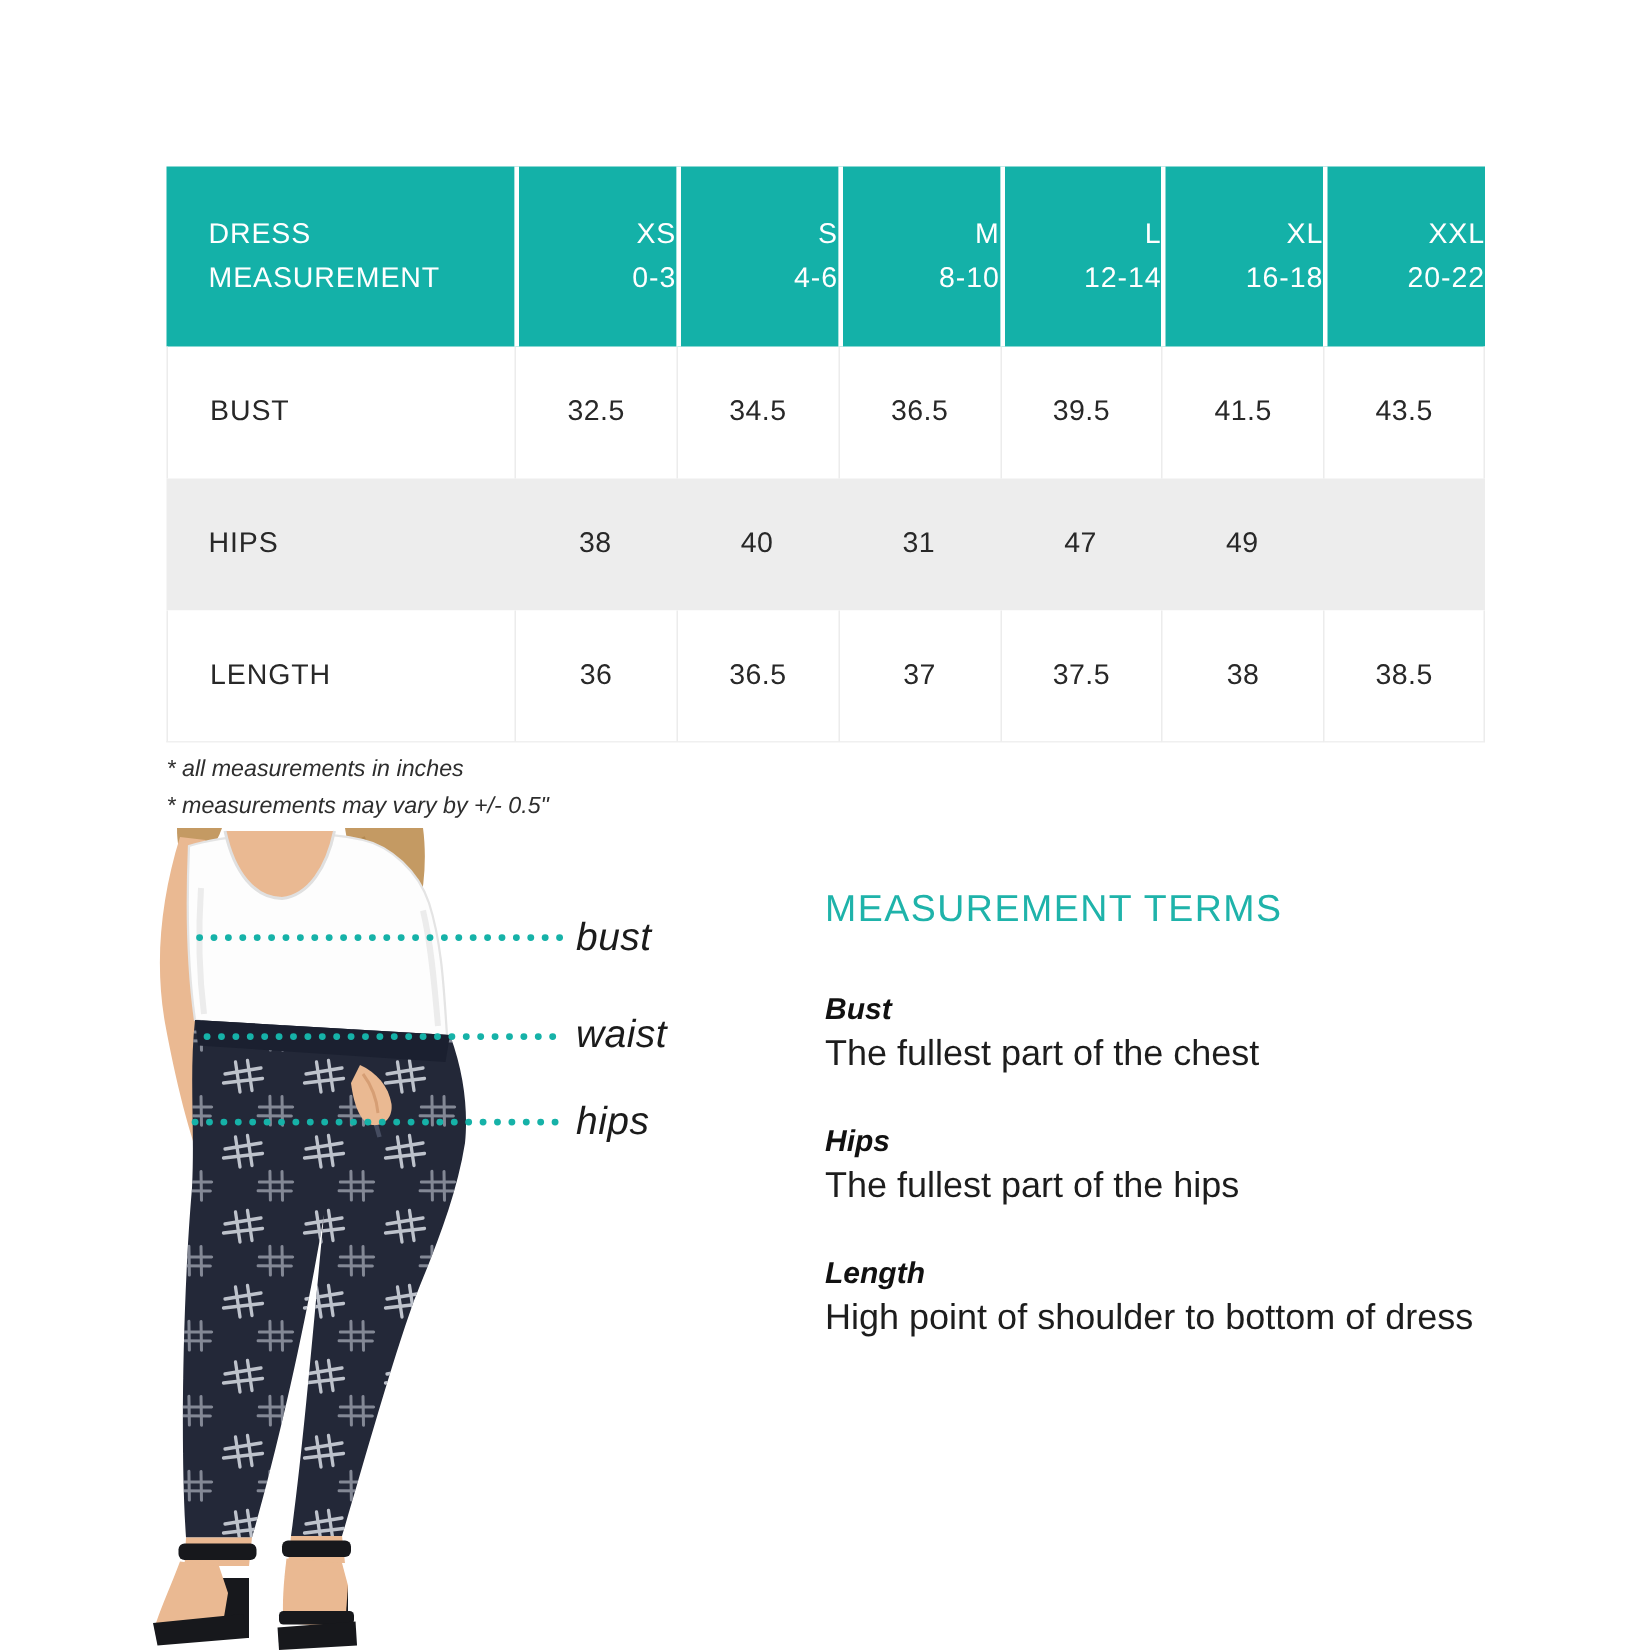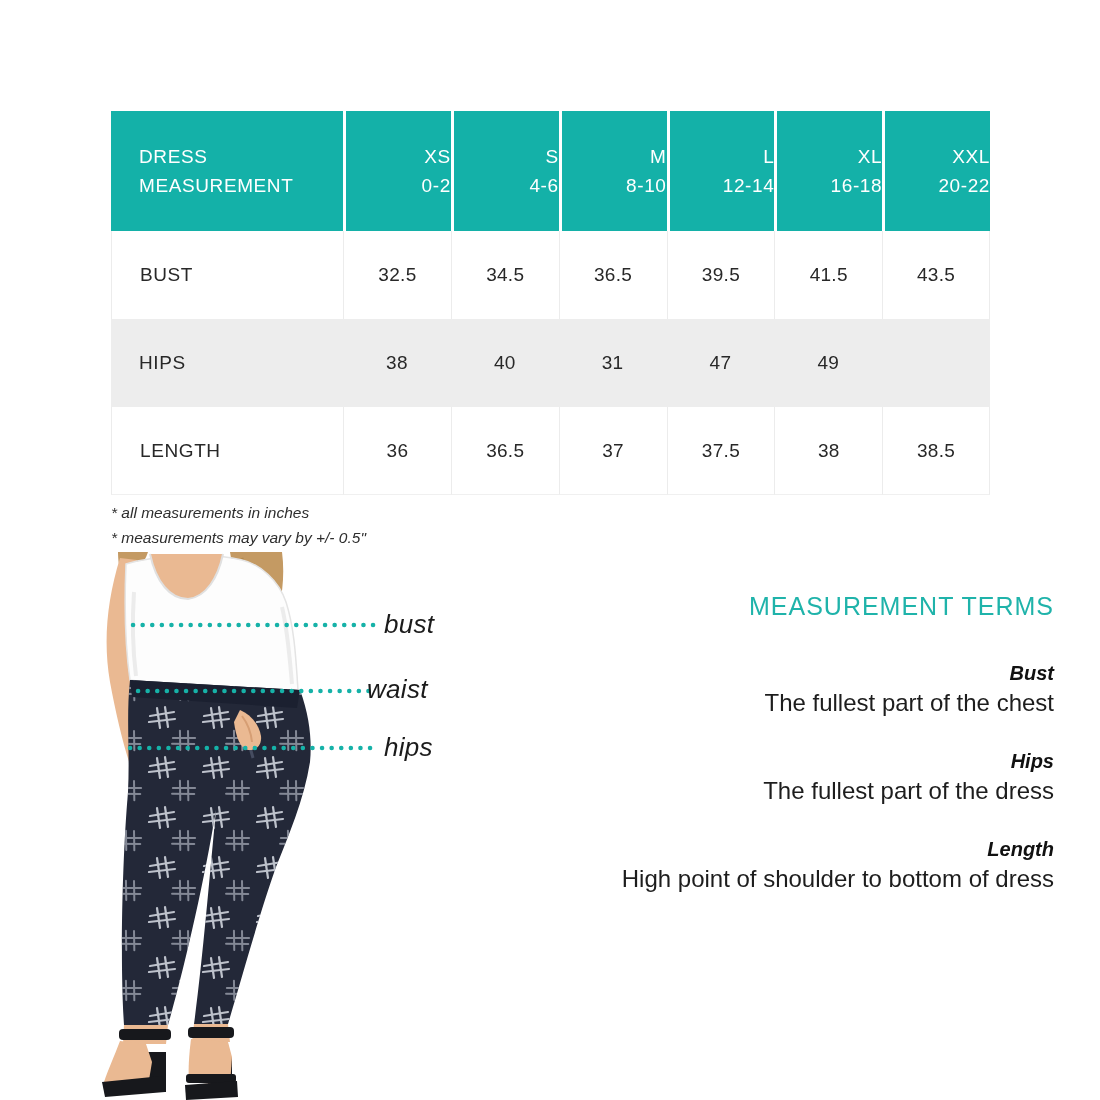--- a/index.html
+++ b/index.html
@@ -35,25 +35,25 @@
     font-style:italic; font-size:15.5px; line-height:25px; color:#2e2e2e;
   }
 
   
   .figure-wrap { position:absolute; left:90px; top:552px; width:380px; height:548px; }
   .figure-wrap svg { display:block; }
   .anno-label {
     position:absolute; font-style:italic; font-size:26px; color:#1b1b1b; letter-spacing:0.3px;
   }
   .anno-bust  { left:384px; top:609px; }
-  .anno-waist { left:367px; top:674px; }
+  .anno-waist { left:384px; top:674px; }
   .anno-hips  { left:384px; top:732px; }
 
   
-  .terms { position:absolute; left:574px; top:592px; width:480px;text-align:right; }
+  .terms { position:absolute; left:550px; top:592px; width:480px; }
   .terms-title {
     color:#1fb3aa; font-size:25px; letter-spacing:1px; font-weight:normal;
     margin:0 0 38px 0;
   }
   .term-item { margin-bottom:30px; }
   .term-name { font-weight:bold; font-style:italic; font-size:20px; color:#111; line-height:29px; }
   .term-def  { font-size:24px; color:#1d1d1d; line-height:29px; }
 </style>
 </head>
 <body>
@@ -61,21 +61,21 @@
 <div class="page">
 
   <div class="size-table">
     <div class="t-header">
       <div class="h-cell h-corner">
         <span>DRESS</span>
         <span>MEASUREMENT</span>
       </div>
       <div class="h-cell">
         <span>XS</span>
-        <span>0-2</span>
+        <span>0-3</span>
       </div>
       <div class="h-cell">
         <span>S</span>
         <span>4-6</span>
       </div>
       <div class="h-cell">
         <span>M</span>
         <span>8-10</span>
       </div>
       <div class="h-cell">
@@ -209,21 +209,21 @@
   <div class="terms">
     <h2 class="terms-title">MEASUREMENT TERMS</h2>
 
     <div class="term-item">
       <div class="term-name">Bust</div>
       <div class="term-def">The fullest part of the chest</div>
     </div>
 
     <div class="term-item">
       <div class="term-name">Hips</div>
-      <div class="term-def">The fullest part of the dress</div>
+      <div class="term-def">The fullest part of the hips</div>
     </div>
 
     <div class="term-item">
       <div class="term-name">Length</div>
       <div class="term-def">High point of shoulder to bottom of dress</div>
     </div>
   </div>
 
 </div>
 

